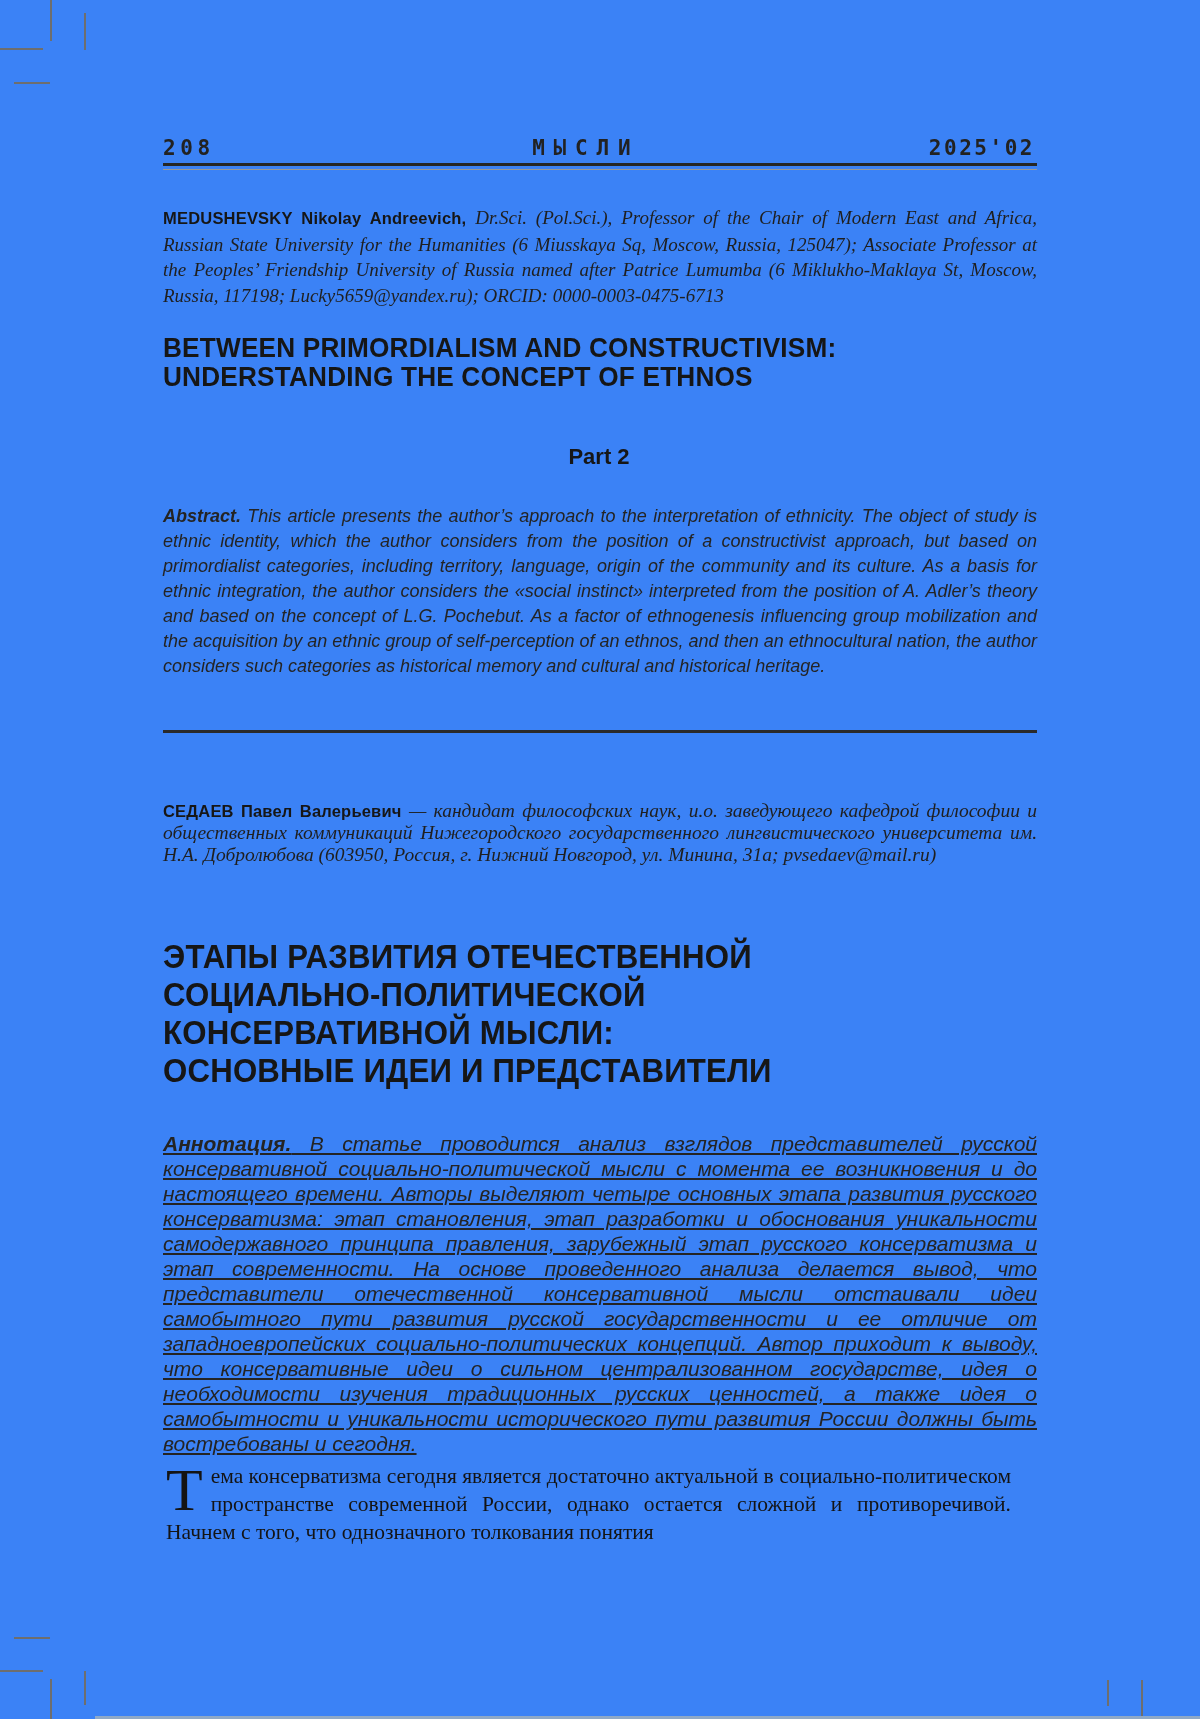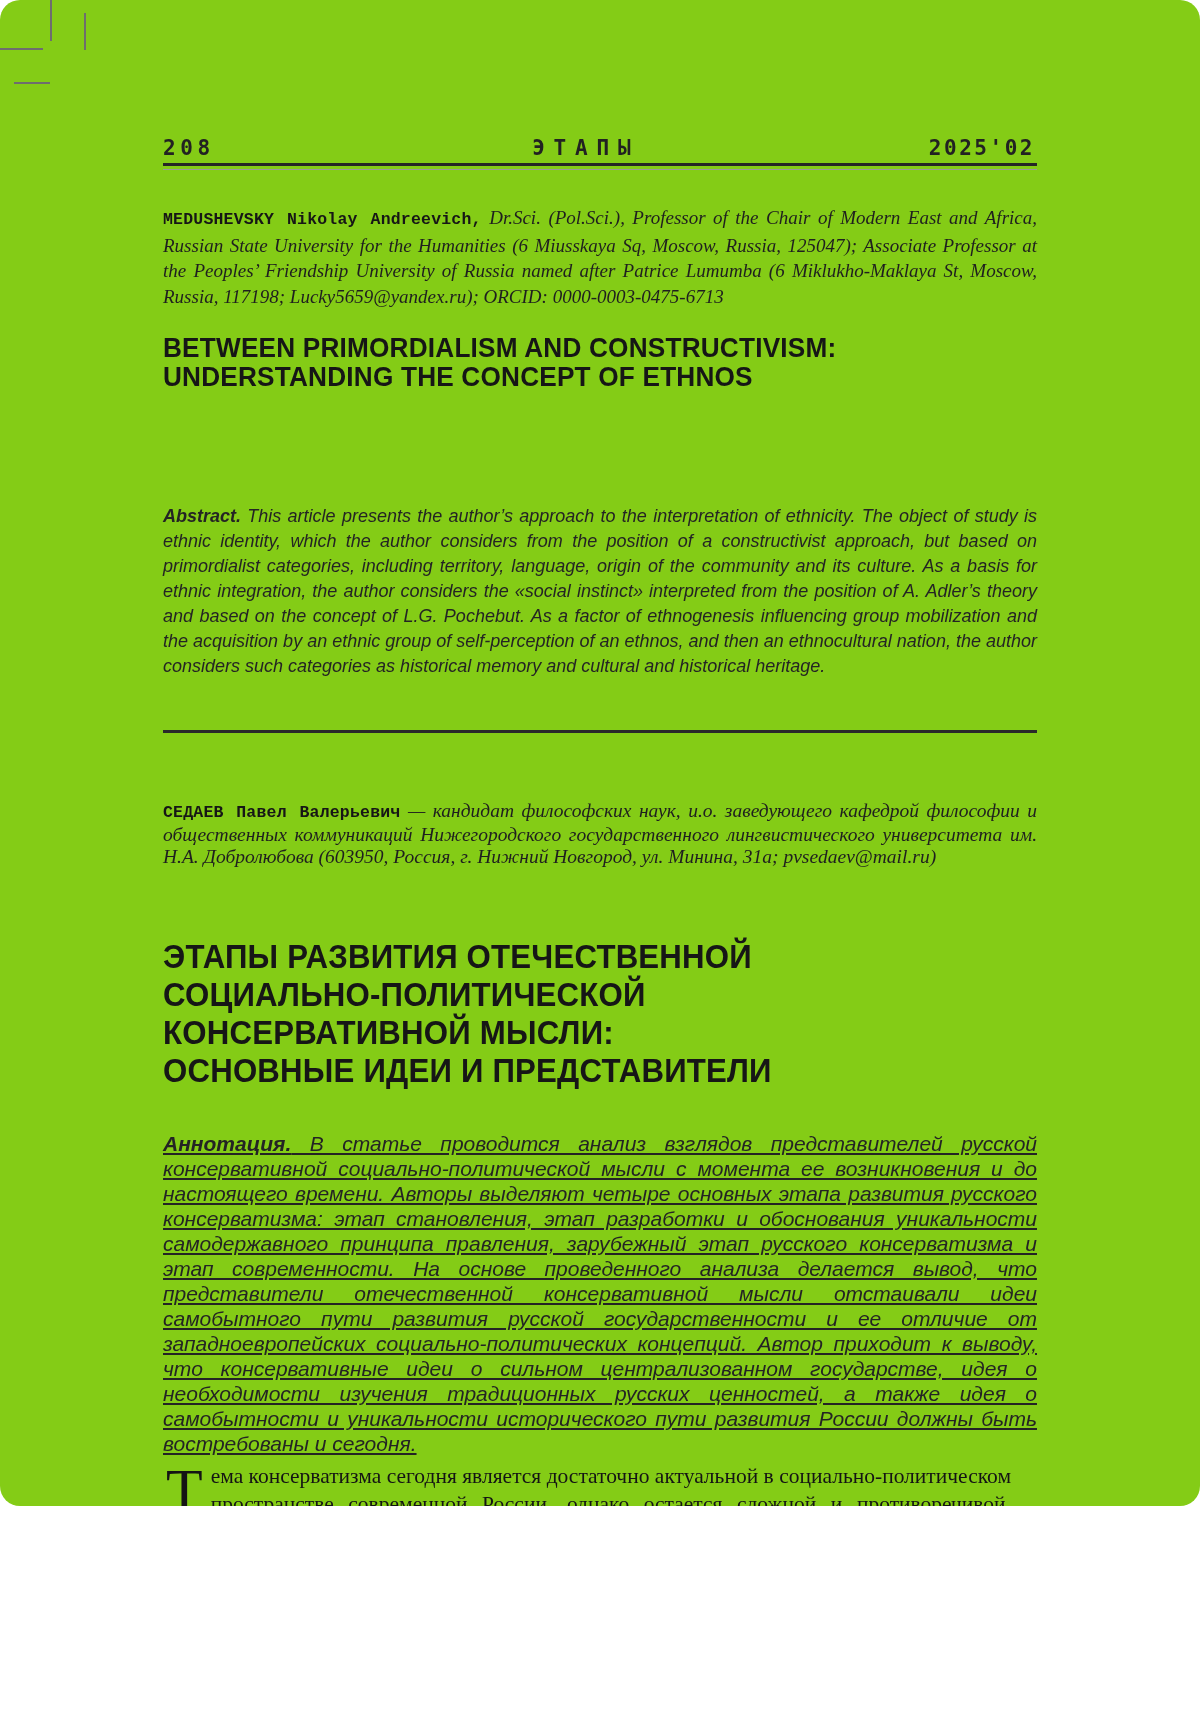--- a/index.html
+++ b/index.html
@@ -1,23 +1,22 @@
 <!DOCTYPE html>
 <html><head>
 <meta charset="utf-8">
 <style>
   html,body{margin:0;padding:0;background:#ffffff;}
   .page{
     position:relative;
-    width:1200px;height:1506px;
-    background:#84cc16;
+    width:1200px;height:1719px;
+    background:#3b82f6;
     overflow:hidden;
     font-family:"Liberation Serif",serif;
     color:#1b1b1b;
-    border-radius:20px;
   }
   
   .mark{position:absolute;background:#6e6e6e;}
   
   .runhead{
     position:absolute;left:163px;top:136px;width:872px;
     display:flex;justify-content:space-between;align-items:baseline;
     font-family:"DejaVu Sans Mono",monospace;
     font-size:21px;font-weight:700;color:#222;
   }
@@ -27,21 +26,21 @@
   .rule-thick{position:absolute;left:163px;width:874px;height:3px;background:#262626;}
   .rule-thin{position:absolute;left:163px;width:874px;height:1px;background:#9a9a9a;}
   
   .authorblock{
     position:absolute;left:163px;width:874px;
     font-family:"Liberation Serif",serif;
     font-style:italic;font-size:19px;line-height:25.5px;
     text-align:justify;color:#1f1f1f;
   }
   .authorblock .name{
-    font-family:Liberation Mono, monospace;
+    font-family:Liberation Sans, sans-serif;
     font-style:normal;font-weight:700;font-size:16.5px;
     letter-spacing:0.2px;color:#161616;
   }
   .authorblock-ru{line-height:22px;font-size:19.5px;}
   
   .title-en{
     position:absolute;left:163px;width:880px;
     font-family:"Liberation Sans",sans-serif;
     font-weight:700;font-size:27px;line-height:29px;
     letter-spacing:0.2px;color:#161616;
@@ -101,35 +100,36 @@
   <div class="mark" style="left:14px;top:1637px;width:36px;height:2px;"></div>
   <div class="mark" style="left:0;top:1670px;width:43px;height:2px;"></div>
   <div class="mark" style="left:50px;top:1679px;width:2px;height:40px;"></div>
   <div class="mark" style="left:84px;top:1671px;width:2px;height:34px;"></div>
 
   <div class="mark" style="left:1107px;top:1680px;width:2px;height:26px;"></div>
   <div class="mark" style="left:1141px;top:1680px;width:2px;height:39px;"></div>
 
   <div class="runhead">
     <span class="pageno">208</span>
-    <span class="journal">ЭТАПЫ</span>
+    <span class="journal">МЫСЛИ</span>
     <span class="issue">2025'02</span>
   </div>
   <div class="rule-thick" style="top:163px;"></div>
   <div class="rule-thin" style="top:169px;"></div>
 
   <div class="authorblock" style="top:205px;">
     <span class="name">MEDUSHEVSKY Nikolay Andreevich,</span><span> Dr.Sci. (Pol.Sci.), Professor of the Chair of Modern East and Africa, Russian State University for the Humanities (6 Miusskaya Sq, Moscow, Russia, 125047); Associate Professor at the Peoples’ Friendship University of Russia named after Patrice Lumumba (6 Miklukho-Maklaya St, Moscow, Russia, 117198; Lucky5659@yandex.ru); ORCID: 0000-0003-0475-6713</span>
   </div>
 
   <div class="title-en" style="top:334px;">
     <div>BETWEEN PRIMORDIALISM AND CONSTRUCTIVISM:</div>
     <div>UNDERSTANDING THE CONCEPT OF ETHNOS</div>
   </div>
 
+  <div class="part-label" style="top:444px;">Part 2</div>
 
   <div class="abstract" style="top:504px;">
     <span class="lbl">Abstract.</span><span> This article presents the author’s approach to the interpretation of ethnicity. The object of study is ethnic identity, which the author considers from the position of a constructivist approach, but based on primordialist categories, including territory, language, origin of the community and its culture. As a basis for ethnic integration, the author considers the «social instinct» interpreted from the position of A. Adler’s theory and based on the concept of L.G. Pochebut. As a factor of ethnogenesis influencing group mobilization and the acquisition by an ethnic group of self-perception of an ethnos, and then an ethnocultural nation, the author considers such categories as historical memory and cultural and historical heritage.</span>
   </div>
 
   <div class="divider" style="top:730px;"></div>
 
   <div class="authorblock authorblock-ru" style="top:800px;">
     <span class="name">СЕДАЕВ Павел Валерьевич</span><span> — кандидат философских наук, и.о. заведующего кафедрой философии и общественных коммуникаций Нижегородского государственного лингвистического университета им. Н.А. Добролюбова (603950, Россия, г. Нижний Новгород, ул. Минина, 31а; pvsedaev@mail.ru)</span>
   </div>

